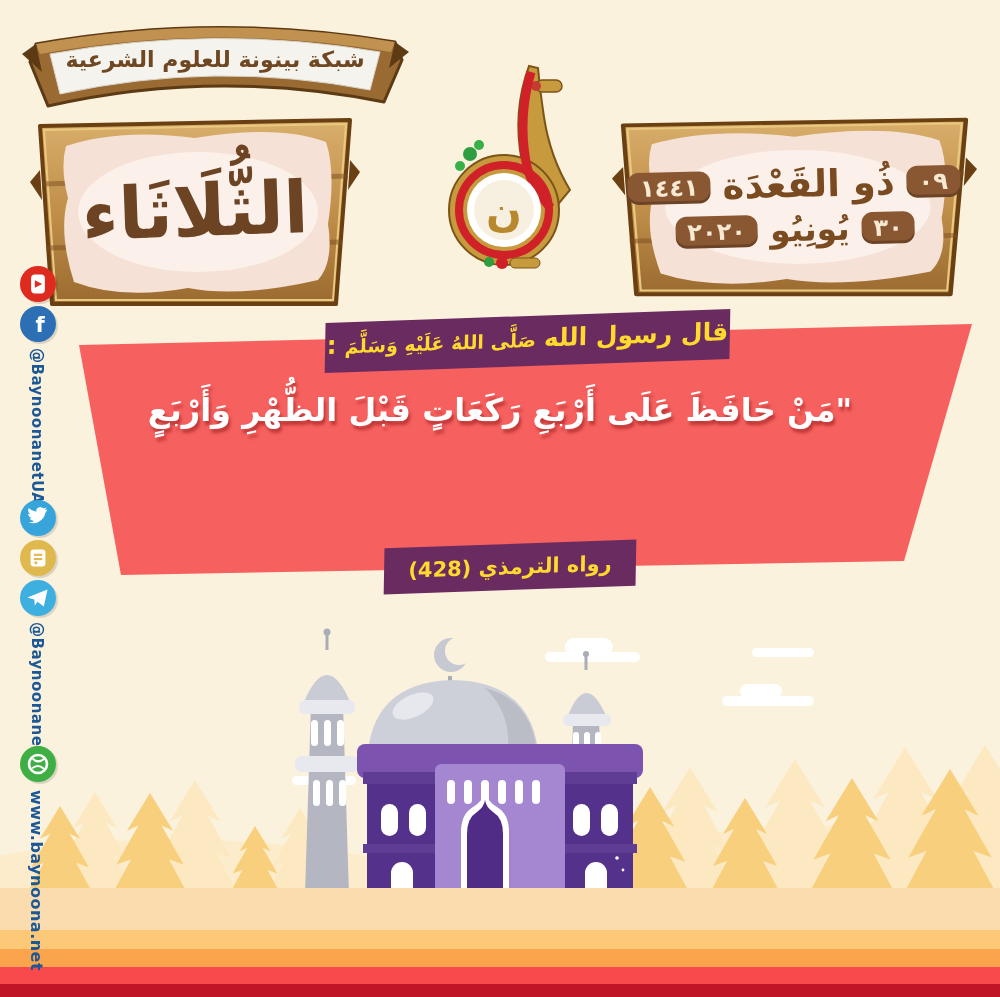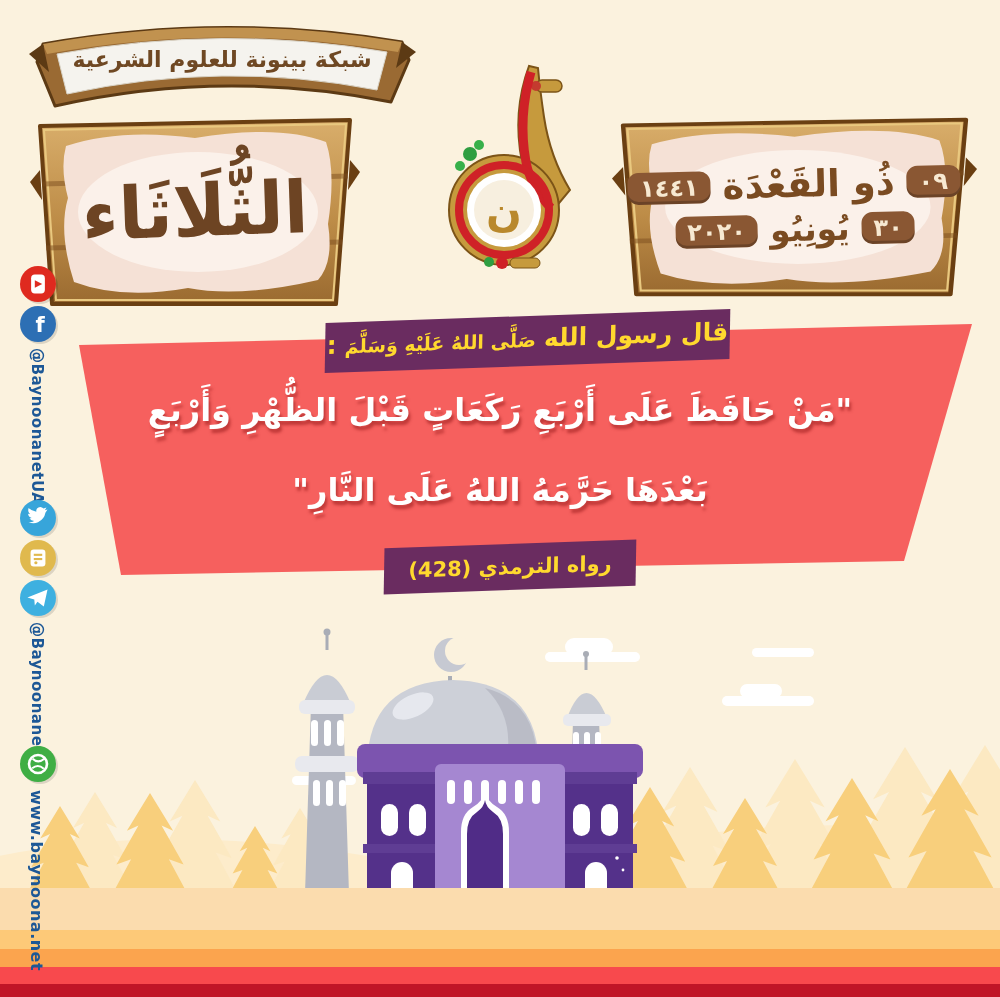--- a/index.html
+++ b/index.html
@@ -2,21 +2,21 @@
 <html lang="ar" style="--bg: #fbf2de; --panel-red: #f6605e; --banner-purple: #6a2c60; --accent-yellow: #ffd92e; --handle-blue: #1d5896; --stripe-1: #fbdcae; --stripe-2: #fdc978; --stripe-3: #fba44e; --stripe-4: #f8494d; --stripe-5: #c01527;"><head>
 <meta charset="utf-8">
 <style>
   html,body{margin:0;padding:0;}
   #stage{position:relative;width:1000px;height:997px;overflow:hidden;
     background:var(--bg,#fbf2de);font-family:"DejaVu Sans",sans-serif;}
   svg text{font-family:"DejaVu Sans",sans-serif;}
 
   
   .ribbon{position:absolute;top:10px;width:395px;height:102px;}
-  .ribbon.left{left:25px;}
+  .ribbon.left{left:18px;}
   .ribbon.right{left:600px;}
 
   
   .signL{position:absolute;left:30px;top:112px;width:330px;height:198px;}
   .signR{position:absolute;left:612px;top:112px;width:365px;height:188px;}
   .dayLabel{position:absolute;left:30px;top:112px;width:330px;height:198px;
     display:flex;align-items:center;justify-content:center;
     font-size:72px;font-weight:bold;color:#6d4423;transform:rotate(-2deg);}
   .dateRows{position:absolute;left:612px;top:116px;width:365px;height:180px;
     display:flex;flex-direction:column;align-items:center;justify-content:center;gap:10px;
@@ -149,21 +149,20 @@
   </div>
 
   <div class="redPanel"></div>
   <div class="introBanner">
     <span class="big">قال رسول الله</span>
     <span class="small">صَلَّى اللهُ عَلَيْهِ وَسَلَّمَ</span>
     <span class="big">:</span>
   </div>
   <div class="hadithText">
     <div>"مَنْ حَافَظَ عَلَى أَرْبَعِ رَكَعَاتٍ قَبْلَ الظُّهْرِ وَأَرْبَعٍ</div>
-    <div>بَعْدَهَا حَرَّمَهُ اللهُ عَلَى النَّارِ"</div>
   </div>
   <div class="sourceBanner">
     <span>رواه الترمذي (428)</span>
   </div>
 
   <svg class="treesSvg" viewBox="0 0 1000 300">
     <path d="M-20,260 Q180,215 430,268 L430,300 L-20,300 Z" fill="#fdeccb"></path>
     <path d="M560,268 Q760,200 1010,240 L1010,300 L560,300 Z" fill="#fdeccb"></path>
     <g fill="#fce9c2">
       <use href="#fir" transform="translate(95,292)"></use>

